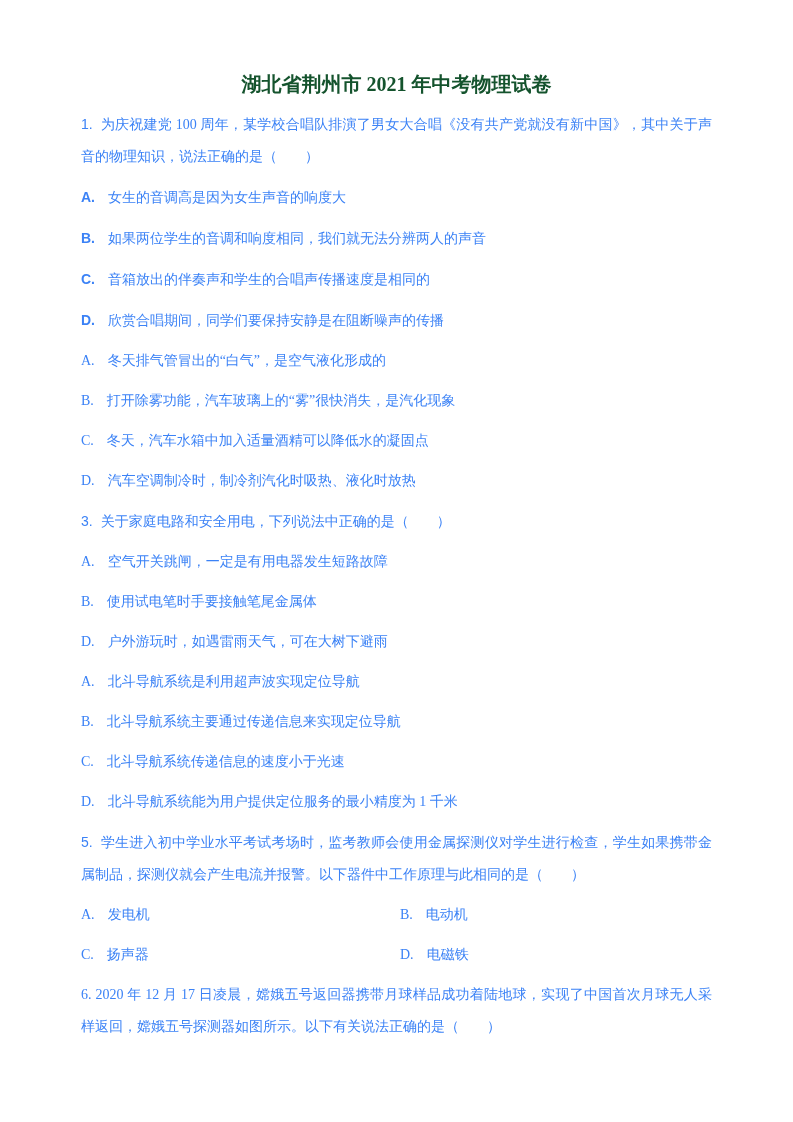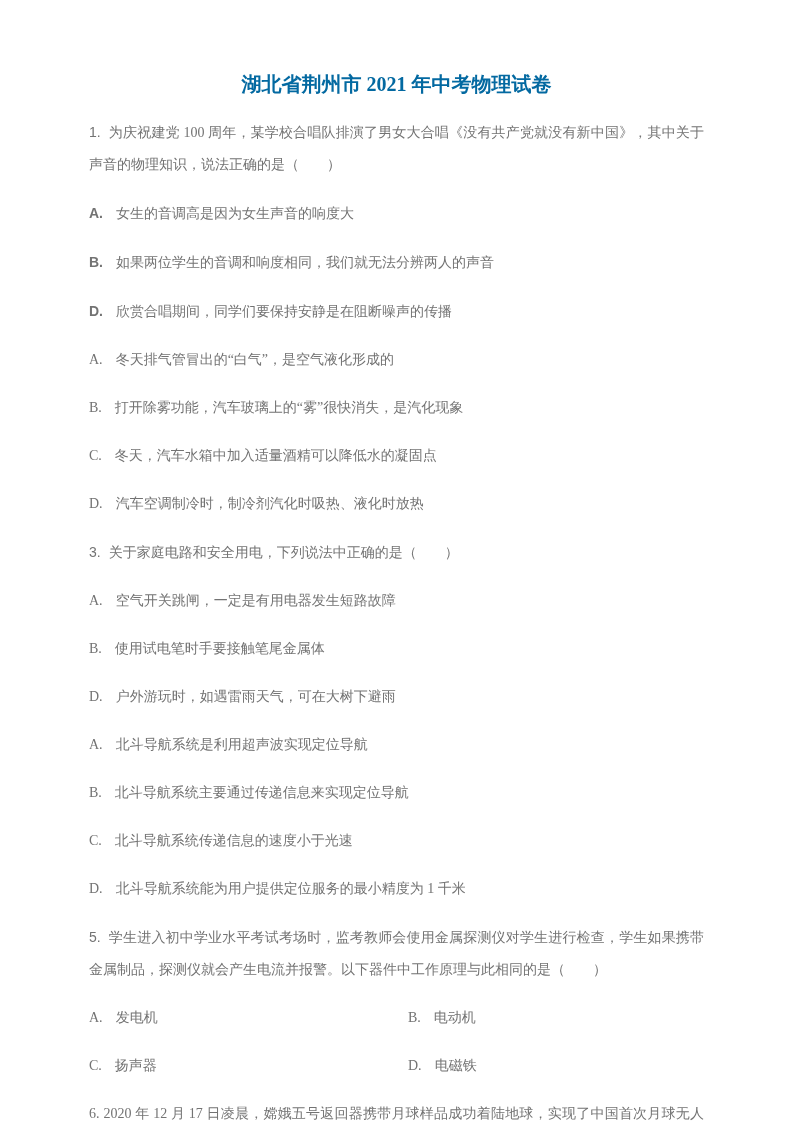--- a/index.html
+++ b/index.html
@@ -20,33 +20,33 @@
     height: 1122px;
     padding: 0 73px;
     background: #ffffff;
   }
   .doc-title {
     margin: 68px 0 6px 0;
     font-size: 20px;
     line-height: 32px;
     font-weight: bold;
     text-align: center;
-    color: #0369a1;
+    color: #14532d;
     font-family: "Liberation Serif", "DejaVu Serif", serif;
   }
   .question {
     margin: 0;
     padding: 0;
   }
   .line {
-    margin: 16px;
+    margin: 8px;
     padding: 0;
     font-size: 14px;
     line-height: 32px;
-    color: #737373;
+    color: #3b82f6;
   }
   .stem {
     text-align: justify;
     text-justify: inter-ideograph;
   }
   .qnum {
     font-family: "Liberation Sans", "DejaVu Sans", sans-serif;
     margin-right: 8px;
   }
   .qnum.serif-num {
@@ -73,20 +73,21 @@
 <body>
 
 <div class="page">
 
   <h1 class="doc-title">湖北省荆州市 2021 年中考物理试卷</h1>
 
   <section class="question sans-bold">
     <p class="line stem"><span class="qnum">1.</span><span>为庆祝建党 100 周年，某学校合唱队排演了男女大合唱《没有共产党就没有新中国》，其中关于声音的物理知识，说法正确的是（　　）</span></p>
     <p class="line option"><span class="opt-label">A.</span><span>女生的音调高是因为女生声音的响度大</span></p>
     <p class="line option"><span class="opt-label">B.</span><span>如果两位学生的音调和响度相同，我们就无法分辨两人的声音</span></p>
+    <p class="line option"><span class="opt-label">C.</span><span>音箱放出的伴奏声和学生的合唱声传播速度是相同的</span></p>
     <p class="line option"><span class="opt-label">D.</span><span>欣赏合唱期间，同学们要保持安静是在阻断噪声的传播</span></p>
   </section>
 
   <section class="question">
     <p class="line option"><span class="opt-label">A.</span><span>冬天排气管冒出的“白气”，是空气液化形成的</span></p>
     <p class="line option"><span class="opt-label">B.</span><span>打开除雾功能，汽车玻璃上的“雾”很快消失，是汽化现象</span></p>
     <p class="line option"><span class="opt-label">C.</span><span>冬天，汽车水箱中加入适量酒精可以降低水的凝固点</span></p>
     <p class="line option"><span class="opt-label">D.</span><span>汽车空调制冷时，制冷剂汽化时吸热、液化时放热</span></p>
   </section>
 

